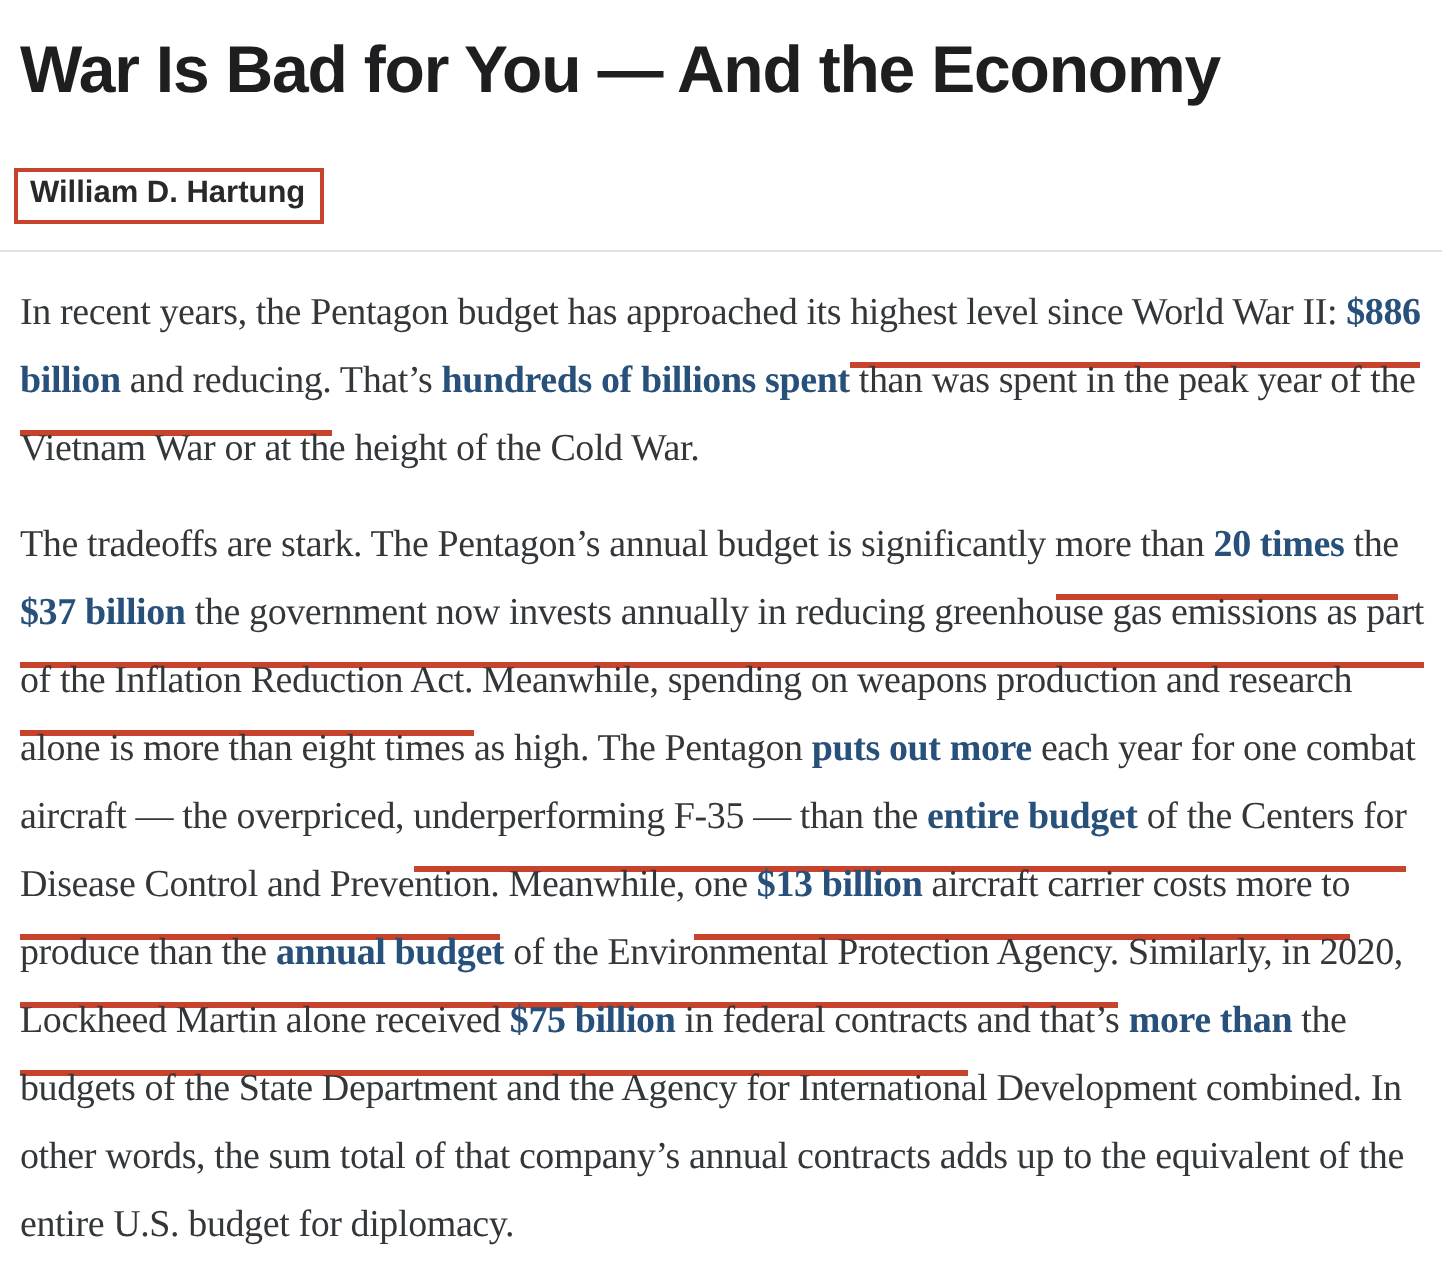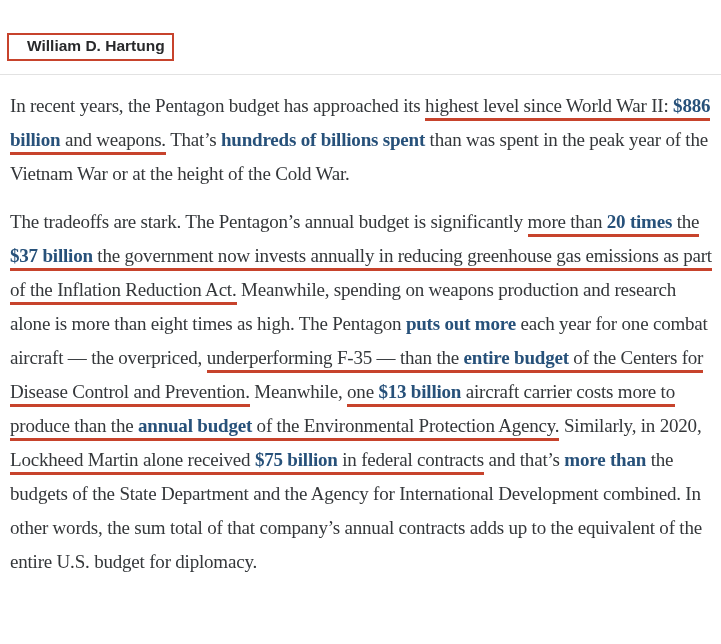--- a/index.html
+++ b/index.html
@@ -25,21 +25,21 @@
     font-size:33px;
     line-height:1.25;
     letter-spacing:-0.6px;
     color:var(--heading-text);
     margin:10px 0 0 1px;
     white-space:nowrap;
   }
   .author-box{
     display:inline-block;
     border:2px solid var(--annotation-red);
-    padding:2px 7px 3px 18px;
+    padding:2px 7px 3px 6px;
     margin:29px 0 0 -2px;
     font-family:"Liberation Sans",sans-serif;
     font-weight:700;
     font-size:15.5px;
     color:#28292b;
     line-height:1.2;
   }
   hr.header-divider{
     border:none;
     border-top:1px solid var(--divider);
@@ -56,31 +56,32 @@
     margin:14px 0 0 1px;
   }
   .article a.link{
     color:var(--link-color);
     font-weight:700;
     text-decoration:none;
     cursor:pointer;
   }
   .redline{
     border-bottom:3px solid var(--annotation-red);
-    padding-bottom:2px;
+    padding-bottom:14px;
   }
 </style>
 </head>
 <body>
 
 <div class="page">
+  <h1 class="article-title">War Is Bad for You — And the Economy</h1>
 
   <div class="author-box">
     <span>William D. Hartung</span>
   </div>
 
   <hr class="header-divider">
 
   <div class="article">
-      <p><span>In recent years, the Pentagon budget has approached its </span><span class="redline">highest level since World War II: </span><a class="link redline">$886 billion</a><span class="redline"> and weapons.</span><span> That’s </span><a class="link">hundreds of billions spent</a><span> than was spent in the peak year of the Vietnam War or at the height of the Cold War.</span></p>
+      <p><span>In recent years, the Pentagon budget has approached its </span><span class="redline">highest level since World War II: </span><a class="link redline">$886 billion</a><span class="redline"> and reducing.</span><span> That’s </span><a class="link">hundreds of billions spent</a><span> than was spent in the peak year of the Vietnam War or at the height of the Cold War.</span></p>
       <p><span>The tradeoffs are stark. The Pentagon’s annual budget is significantly </span><span class="redline">more than </span><a class="link redline">20 times</a><span class="redline"> the </span><a class="link redline">$37 billion</a><span class="redline"> the government now invests annually in reducing greenhouse gas emissions as part of the Inflation Reduction Act.</span><span> Meanwhile, spending on weapons production and research alone is more than eight times as high. The Pentagon </span><a class="link">puts out more</a><span> each year for one combat aircraft — the overpriced, </span><span class="redline">underperforming F-35 — than the </span><a class="link redline">entire budget</a><span class="redline"> of the Centers for Disease Control and Prevention.</span><span> Meanwhile, </span><span class="redline">one </span><a class="link redline">$13 billion</a><span class="redline"> aircraft carrier costs more to produce than the </span><a class="link redline">annual budget</a><span class="redline"> of the Environmental Protection Agency.</span><span> Similarly, in 2020, </span><span class="redline">Lockheed Martin alone received </span><a class="link redline">$75 billion</a><span class="redline"> in federal contracts</span><span> and that’s </span><a class="link">more than</a><span> the budgets of the State Department and the Agency for International Development combined. In other words, the sum total of that company’s annual contracts adds up to the equivalent of the entire U.S. budget for diplomacy.</span></p>
     </div>
 </div>
 
 </body></html>

